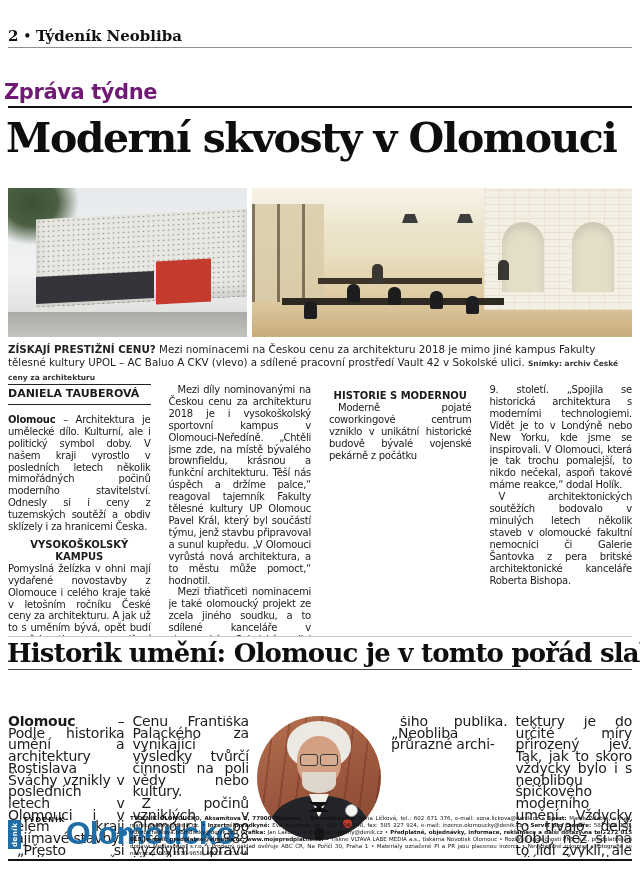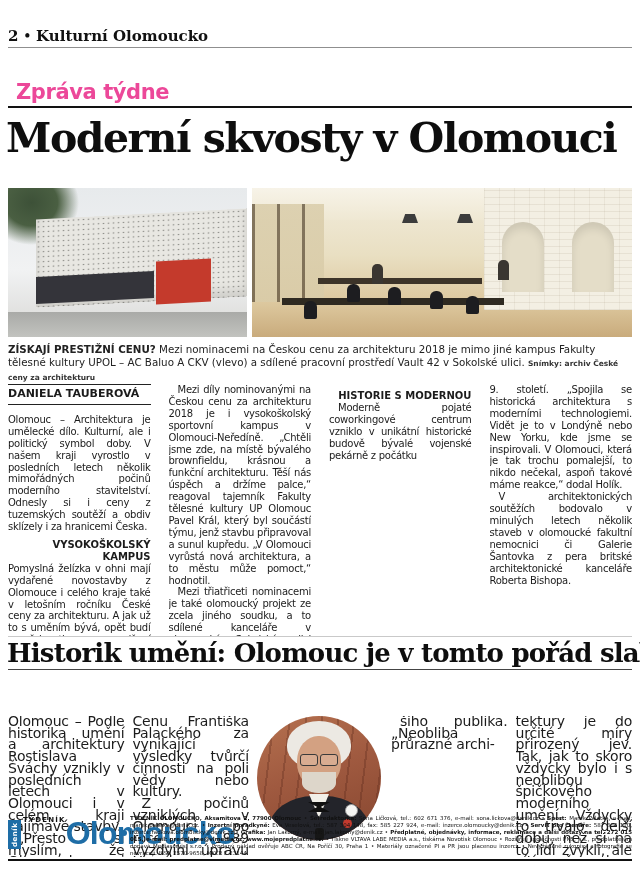--- a/index.html
+++ b/index.html
@@ -6,21 +6,21 @@
   .page{position:relative;width:640px;height:879px;background:#fff;overflow:hidden;
         font-family:"DejaVu Sans",sans-serif;color:#1b1b1b;}
 
   
   .hdr{position:absolute;left:8px;top:27px;display:flex;align-items:baseline;gap:5px;
        font-family:"DejaVu Serif",serif;font-weight:bold;font-size:15px;color:#111;}
   .hdr .dot{font-size:12px;transform:translateY(-1px);}
   .hdr-rule{position:absolute;left:8px;right:8px;top:47px;border-top:1px solid #8f8f8f;}
 
   
-  .section-label{position:absolute;left:16px;top:80px;color:#ec4899;font-weight:bold;
+  .section-label{position:absolute;left:4px;top:80px;color:#701a75;font-weight:bold;
        font-size:21px;letter-spacing:-0.4px;}
   .section-rule{position:absolute;left:8px;right:8px;top:106px;border-top:2px solid #121212;}
 
   
   .headline1{position:absolute;left:6px;top:114px;margin:0;font-family:"DejaVu Serif",serif;
        font-weight:bold;font-size:41px;letter-spacing:-1.5px;color:#0e0e0e;white-space:nowrap;}
 
   
   .photos{position:absolute;left:8px;top:188px;display:flex;gap:5px;}
   .photo{position:relative;height:149px;overflow:hidden;}
@@ -59,22 +59,22 @@
   .cap-lead{font-weight:bold;}
   .cap-credit{font-weight:bold;font-size:7.5px;color:#333;}
 
   
   .article1{position:absolute;left:8px;top:384px;width:624px;display:flex;gap:18px;}
   .a1col{width:149px;height:252px;overflow:hidden;font-size:10px;line-height:11.9px;
        letter-spacing:-0.25px;text-align:justify;}
   .byline{font-weight:bold;font-size:11px;letter-spacing:0;border-top:1px solid #222;
        border-bottom:1px solid #222;padding:3px 0 4px;margin-bottom:9px;text-align:left;}
   .a1col p,.a2col p{margin:0;}
-  .lead{font-weight:normal;}
-  .subhead{font-weight:bold;margin-top:6px !important;text-align:right;letter-spacing:0;}
+  .lead{font-weight:bold;}
+  .subhead{font-weight:bold;margin-top:6px !important;text-align:center;letter-spacing:0;}
   .pind{text-indent:9px;}
 
   
   .divider-light{position:absolute;left:8px;right:8px;top:636px;border-top:1px solid #c9c9c9;}
   .headline2{position:absolute;left:7px;top:638px;margin:0;font-family:"DejaVu Serif",serif;
        font-weight:bold;font-size:26px;letter-spacing:-0.8px;color:#0e0e0e;white-space:nowrap;}
   .headline2-rule{position:absolute;left:8px;right:8px;top:669px;border-top:1px solid #444;}
 
   
   .article2{position:absolute;left:8px;top:675px;width:624px;display:flex;gap:8px;}
@@ -127,21 +127,21 @@
   .bottom-rule{position:absolute;left:8px;right:8px;top:859px;border-top:2.5px solid #111;}
 </style>
 </head>
 <body>
 
 <div class="page">
 
   <div class="hdr">
     <span>2</span>
     <span class="dot">•</span>
-    <span>Kulturní Olomoucko</span>
+    <span>Týdeník Neobliba</span>
   </div>
   <div class="hdr-rule"></div>
 
   <div class="section-label">Zpráva týdne</div>
   <div class="section-rule"></div>
 
   <h1 class="headline1">Moderní skvosty v Olomouci</h1>
 
   <div class="photos">
     <div class="photo photo-left">

